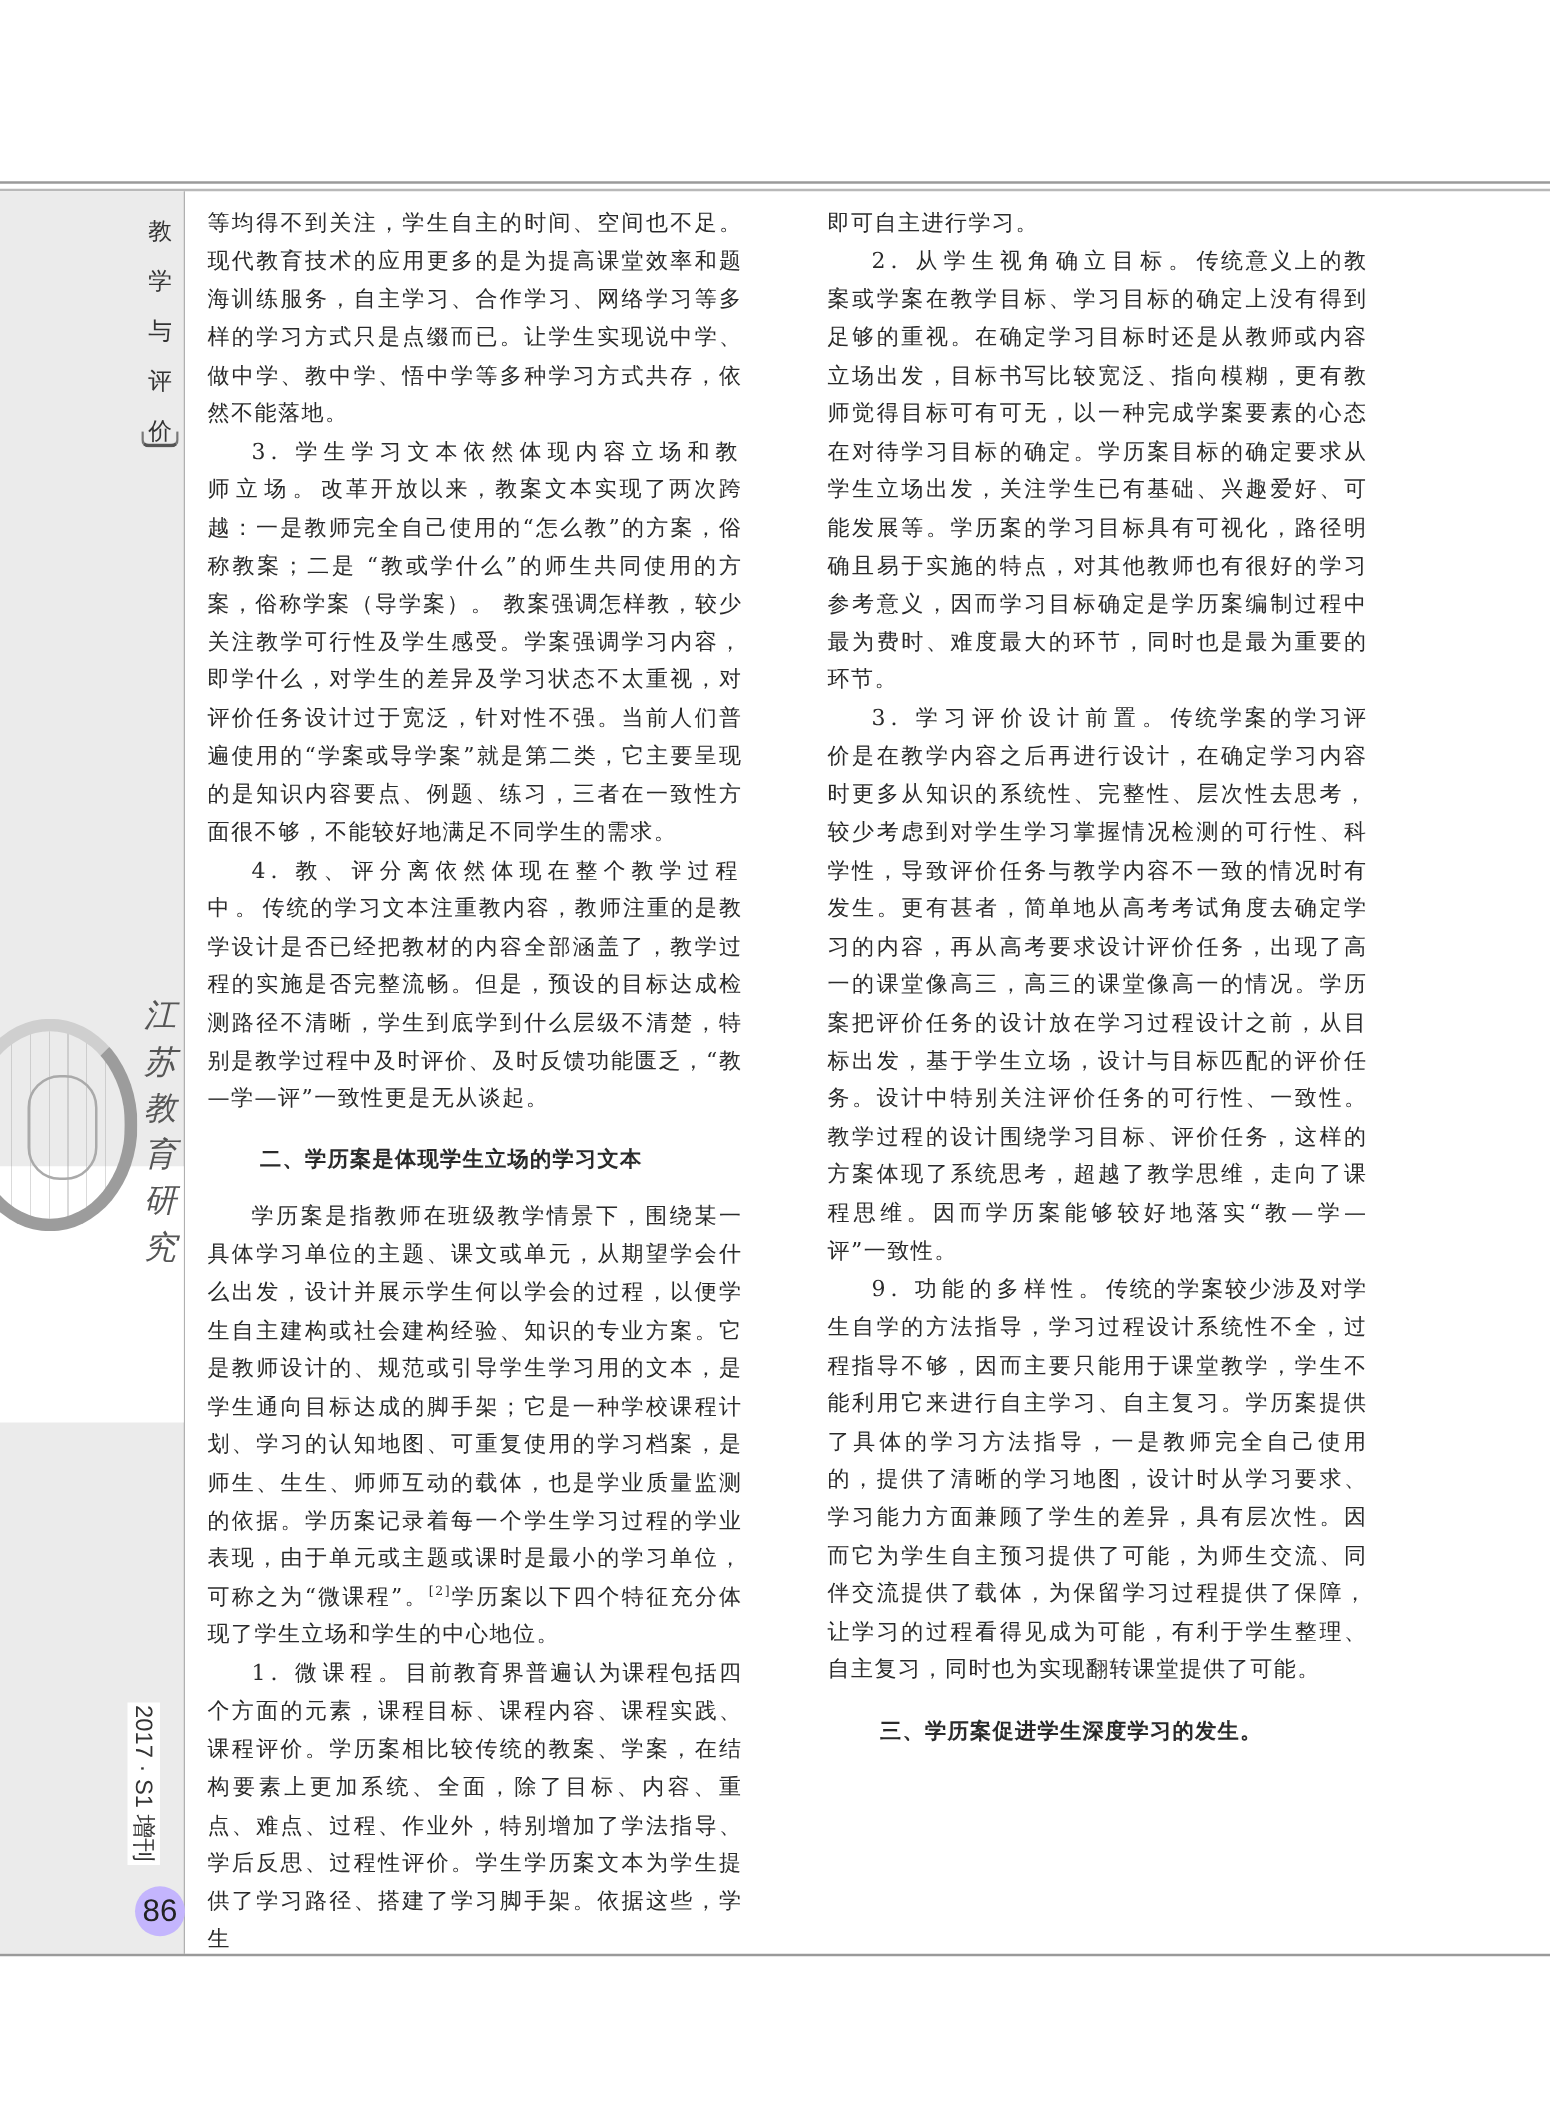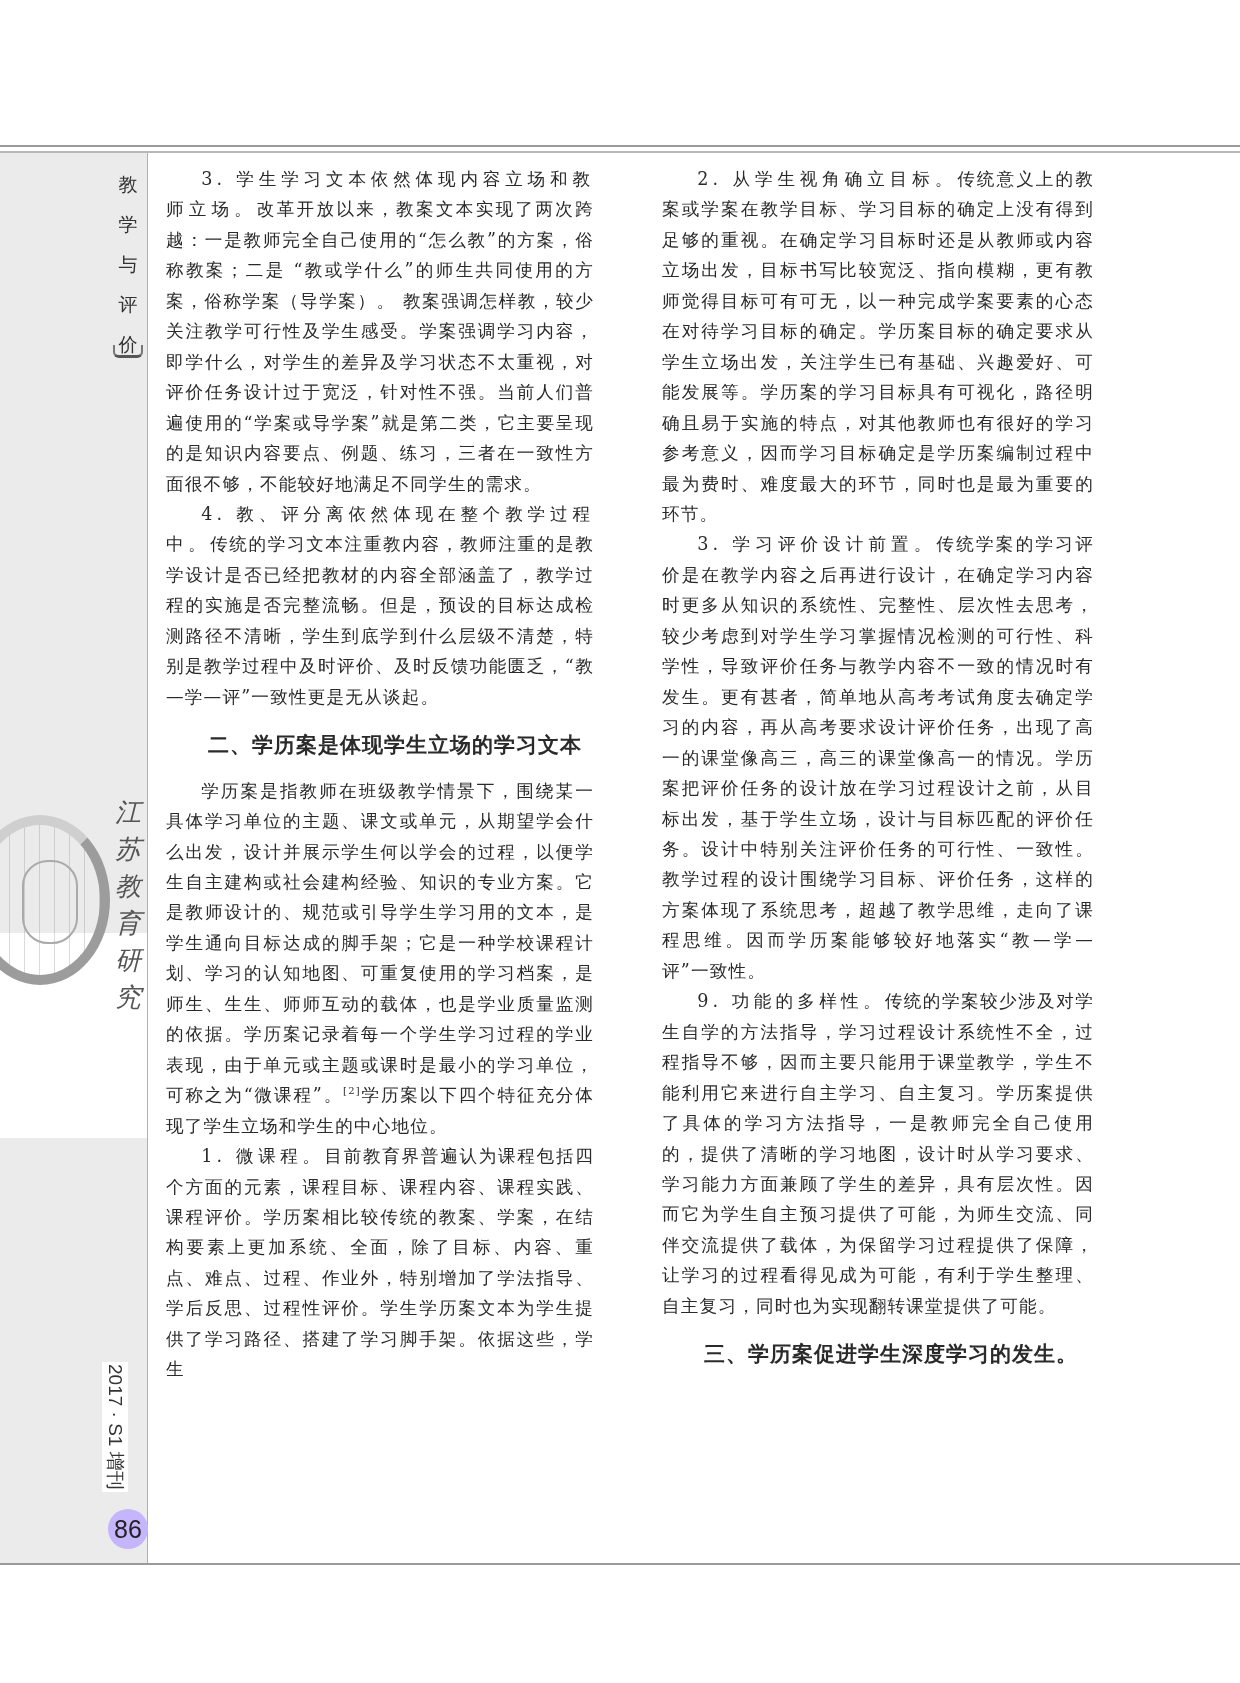--- a/index.html
+++ b/index.html
@@ -54,21 +54,21 @@
   }
   .col {
     position:absolute; top:164px; font-size:17.6px; line-height:30.45px; letter-spacing:1.2px;
     text-align:justify;
   }
   .col-left { left:166px; width:428px; }
   .col-right { left:662px; width:432px; }
   .col p { margin:0; text-indent:2em; }
   .col p.noindent { text-indent:0; }
   .col .heading {
-    font-family:Liberation Sans, sans-serif; font-weight:bold; font-size:21px;
+    font-family:Liberation Sans, sans-serif; font-weight:bold; font-size:17px;
     text-indent:0; padding-left:42px; margin:18px 0 15px 0; letter-spacing:1px;
   }
   .col .lead { letter-spacing:4px; }
   sup { font-size:10px; line-height:0; }
 </style>
 </head>
 <body>
 
 <div class="top-rule1"></div>
 <div class="top-rule2"></div>
@@ -95,27 +95,29 @@
   <span>教</span>
   <span>育</span>
   <span>研</span>
   <span>究</span>
 </div>
 
 <div class="issue-vertical">2017 · S1 增刊</div>
 <div class="page-number">86</div>
 
 <div class="col col-left">
+  <p class="noindent">等均得不到关注，学生自主的时间、空间也不足。现代教育技术的应用更多的是为提高课堂效率和题海训练服务，自主学习、合作学习、网络学习等多样的学习方式只是点缀而已。让学生实现说中学、做中学、教中学、悟中学等多种学习方式共存，依然不能落地。</p>
   <p><span class="lead">3. 学生学习文本依然体现内容立场和教师立场。</span><span>改革开放以来，教案文本实现了两次跨越：一是教师完全自己使用的“怎么教”的方案，俗称教案；二是 “教或学什么”的师生共同使用的方案，俗称学案（导学案）。 教案强调怎样教，较少关注教学可行性及学生感受。学案强调学习内容，即学什么，对学生的差异及学习状态不太重视，对评价任务设计过于宽泛，针对性不强。当前人们普遍使用的“学案或导学案”就是第二类，它主要呈现的是知识内容要点、例题、练习，三者在一致性方面很不够，不能较好地满足不同学生的需求。</span></p>
   <p><span class="lead">4. 教、评分离依然体现在整个教学过程中。</span><span>传统的学习文本注重教内容，教师注重的是教学设计是否已经把教材的内容全部涵盖了，教学过程的实施是否完整流畅。但是，预设的目标达成检测路径不清晰，学生到底学到什么层级不清楚，特别是教学过程中及时评价、及时反馈功能匮乏，“教—学—评”一致性更是无从谈起。</span></p>
   <p class="heading">二、学历案是体现学生立场的学习文本</p>
   <p><span>学历案是指教师在班级教学情景下，围绕某一具体学习单位的主题、课文或单元，从期望学会什么出发，设计并展示学生何以学会的过程，以便学生自主建构或社会建构经验、知识的专业方案。它是教师设计的、规范或引导学生学习用的文本，是学生通向目标达成的脚手架；它是一种学校课程计划、学习的认知地图、可重复使用的学习档案，是师生、生生、师师互动的载体，也是学业质量监测的依据。学历案记录着每一个学生学习过程的学业表现，由于单元或主题或课时是最小的学习单位，可称之为“微课程”。</span><sup>[2]</sup><span>学历案以下四个特征充分体现了学生立场和学生的中心地位。</span></p>
   <p><span class="lead">1. 微课程。</span><span>目前教育界普遍认为课程包括四个方面的元素，课程目标、课程内容、课程实践、课程评价。学历案相比较传统的教案、学案，在结构要素上更加系统、全面，除了目标、内容、重点、难点、过程、作业外，特别增加了学法指导、学后反思、过程性评价。学生学历案文本为学生提供了学习路径、搭建了学习脚手架。依据这些，学生</span></p>
 </div>
 
 <div class="col col-right">
+  <p class="noindent">即可自主进行学习。</p>
   <p><span class="lead">2. 从学生视角确立目标。</span><span>传统意义上的教案或学案在教学目标、学习目标的确定上没有得到足够的重视。在确定学习目标时还是从教师或内容立场出发，目标书写比较宽泛、指向模糊，更有教师觉得目标可有可无，以一种完成学案要素的心态在对待学习目标的确定。学历案目标的确定要求从学生立场出发，关注学生已有基础、兴趣爱好、可能发展等。学历案的学习目标具有可视化，路径明确且易于实施的特点，对其他教师也有很好的学习参考意义，因而学习目标确定是学历案编制过程中最为费时、难度最大的环节，同时也是最为重要的环节。</span></p>
   <p><span class="lead">3. 学习评价设计前置。</span><span>传统学案的学习评价是在教学内容之后再进行设计，在确定学习内容时更多从知识的系统性、完整性、层次性去思考，较少考虑到对学生学习掌握情况检测的可行性、科学性，导致评价任务与教学内容不一致的情况时有发生。更有甚者，简单地从高考考试角度去确定学习的内容，再从高考要求设计评价任务，出现了高一的课堂像高三，高三的课堂像高一的情况。学历案把评价任务的设计放在学习过程设计之前，从目标出发，基于学生立场，设计与目标匹配的评价任务。设计中特别关注评价任务的可行性、一致性。教学过程的设计围绕学习目标、评价任务，这样的方案体现了系统思考，超越了教学思维，走向了课程思维。因而学历案能够较好地落实“教—学—评”一致性。</span></p>
   <p><span class="lead">9. 功能的多样性。</span><span>传统的学案较少涉及对学生自学的方法指导，学习过程设计系统性不全，过程指导不够，因而主要只能用于课堂教学，学生不能利用它来进行自主学习、自主复习。学历案提供了具体的学习方法指导，一是教师完全自己使用的，提供了清晰的学习地图，设计时从学习要求、学习能力方面兼顾了学生的差异，具有层次性。因而它为学生自主预习提供了可能，为师生交流、同伴交流提供了载体，为保留学习过程提供了保障，让学习的过程看得见成为可能，有利于学生整理、自主复习，同时也为实现翻转课堂提供了可能。</span></p>
   <p class="heading">三、学历案促进学生深度学习的发生。</p>
 </div>
 
 <div class="bottom-rule"></div>
 
 </body></html>

